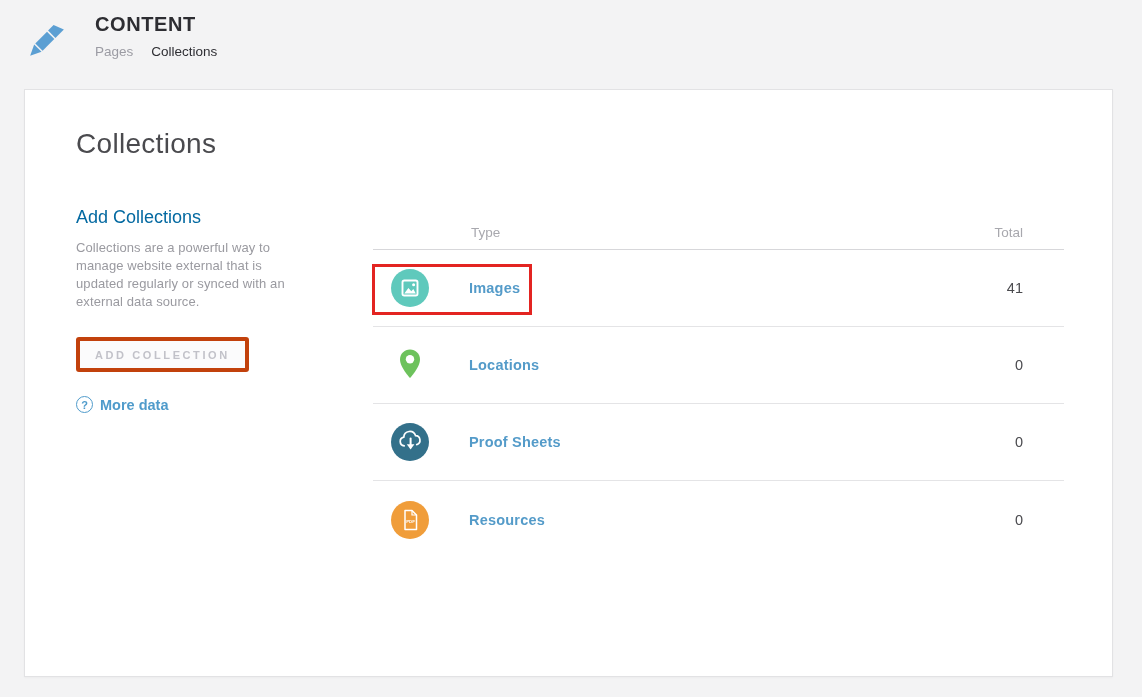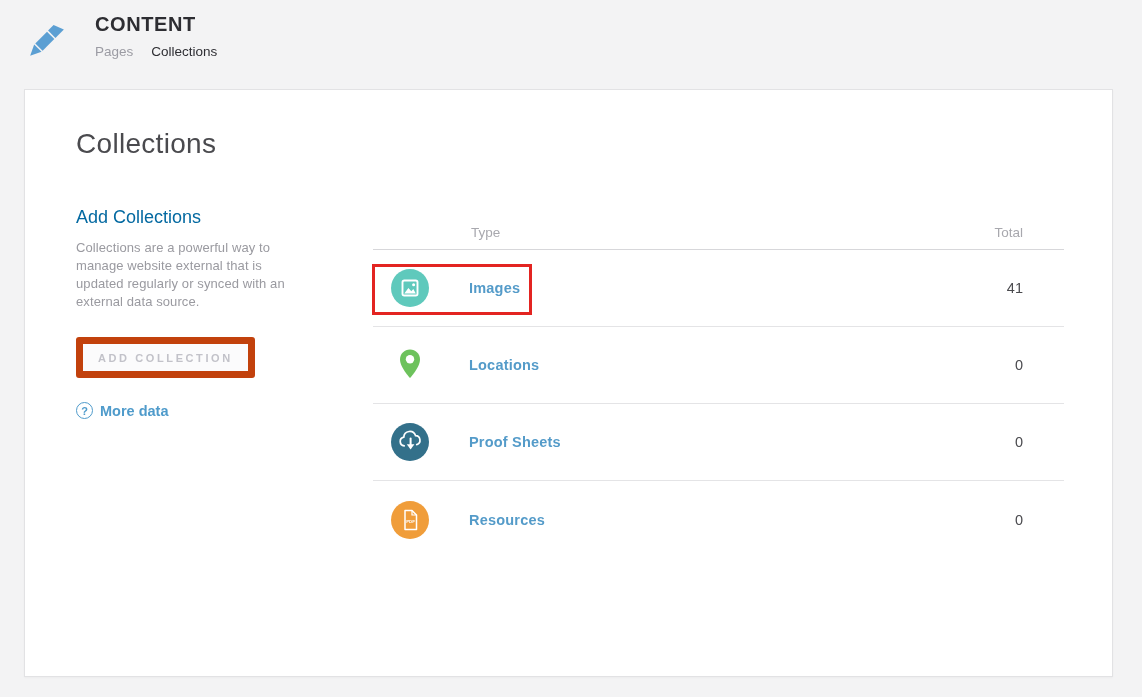--- a/index.html
+++ b/index.html
@@ -38,21 +38,21 @@
   
   .sidebar { position: absolute; left: 51px; top: 117px; width: 212px; }
   .sidebar-heading { font-size: 18px; font-weight: 400; color: #0369a1; }
   .sidebar-desc {
     margin-top: 11px; font-size: 13px; line-height: 18px; color: #9a9aa0;
     letter-spacing: 0.1px;
   }
   .add-collection-btn {
     margin-top: 26px; display: inline-block;
     padding: 8px 15px 7px 15px;
-    background: #fbfbfc; border: 7px solid #c2410c; border-radius: 3px;
+    background: #fbfbfc; border: 4px solid #c2410c; border-radius: 3px;
     font-family: "Liberation Sans", sans-serif;
     font-size: 11px; font-weight: bold; letter-spacing: 2.6px; color: #c2c2c9;
     cursor: default;
   }
   .more-help {
     margin-top: 24px; display: flex; align-items: center; gap: 7px;
     color: #4f9bcb; font-size: 14.5px; font-weight: bold; cursor: pointer;
     text-decoration: none; width: max-content;
   }
   .help-q {

